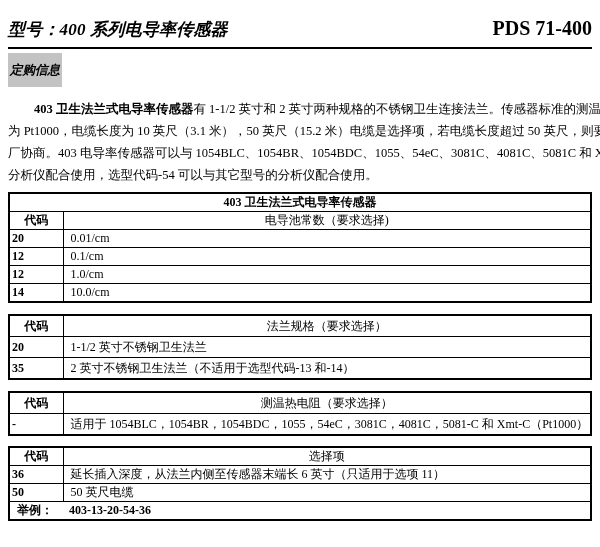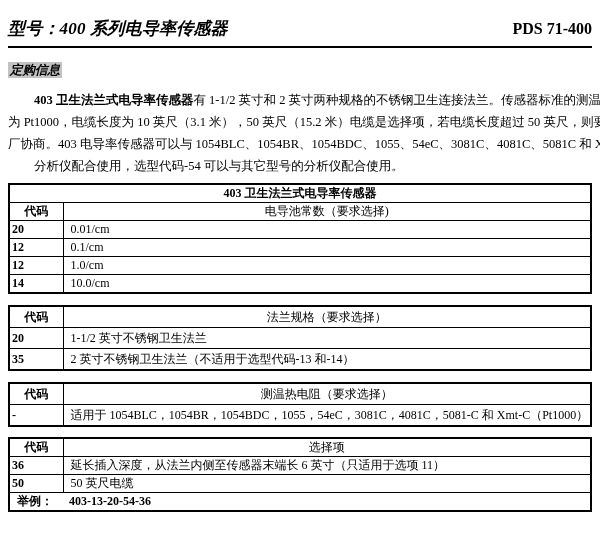--- a/index.html
+++ b/index.html
@@ -25,55 +25,54 @@
     padding-top: 17px;
   }
   .title-left {
     font-weight: bold;
     font-size: 17px;
     letter-spacing: 0.2px;
     font-style: italic;
   }
   .title-right {
     font-weight: bold;
-    font-size: 16px;
+    font-size: 20px;
   }
   .rule {
     border-top: 2px solid #000;
     margin-top: 6px;
   }
   
   .section-label {
     display: inline-block;
-    margin-top: 14px;
+    margin-top: 4px;
     background: #c3c3c3;
     font-weight: bold;
     font-style: italic;
     font-size: 12.5px;
     line-height: 16px;
-    padding: 0 2px;
+    padding: 9px 2px;
   }
   
   .para {
     margin-top: 11px;
     font-size: 12.5px;
   }
   .pline {
     line-height: 22px;
     text-align: justify;
     text-align-last: justify;
     white-space: nowrap;
   }
   .pline.first {
     text-indent: 26px;
   }
   .pline.last {
     text-align: center;
     text-align-last: left;
-    margin-left: 26px;
   }
   
   table.t {
     width: 100%;
     border-collapse: collapse;
     border: 2px solid #000;
     table-layout: fixed;
     margin-top: 11px;
   }
   table.t1 { margin-top: 6px; }

